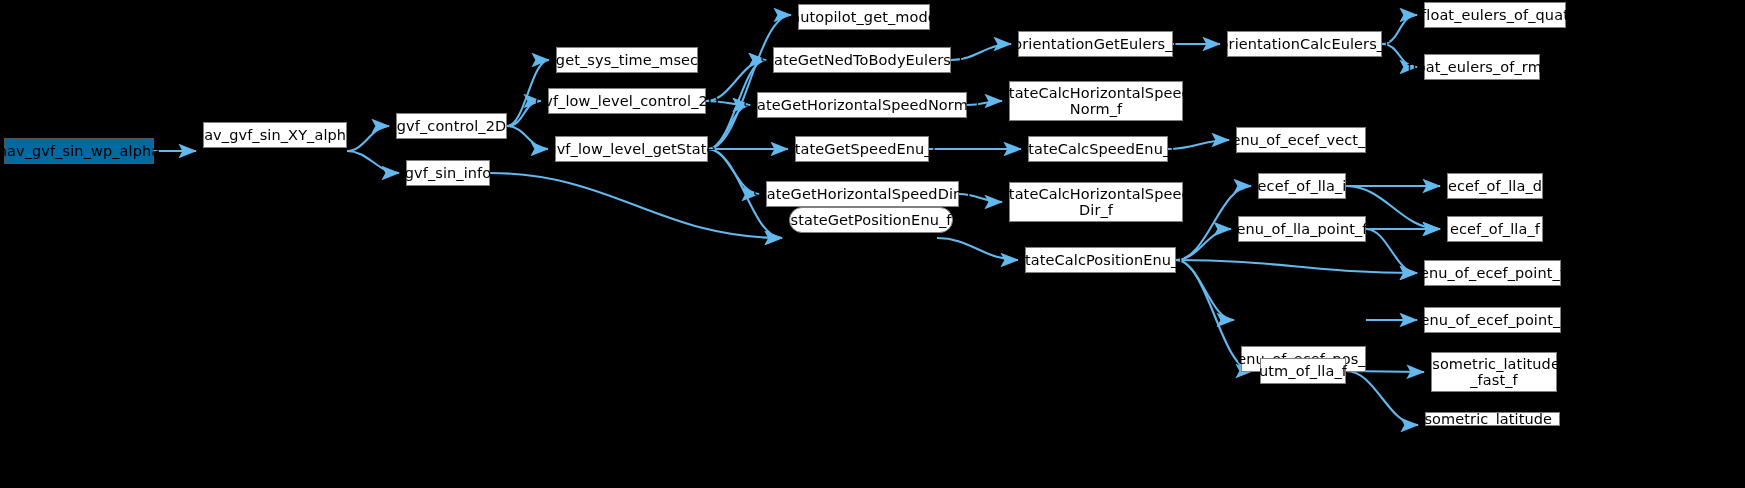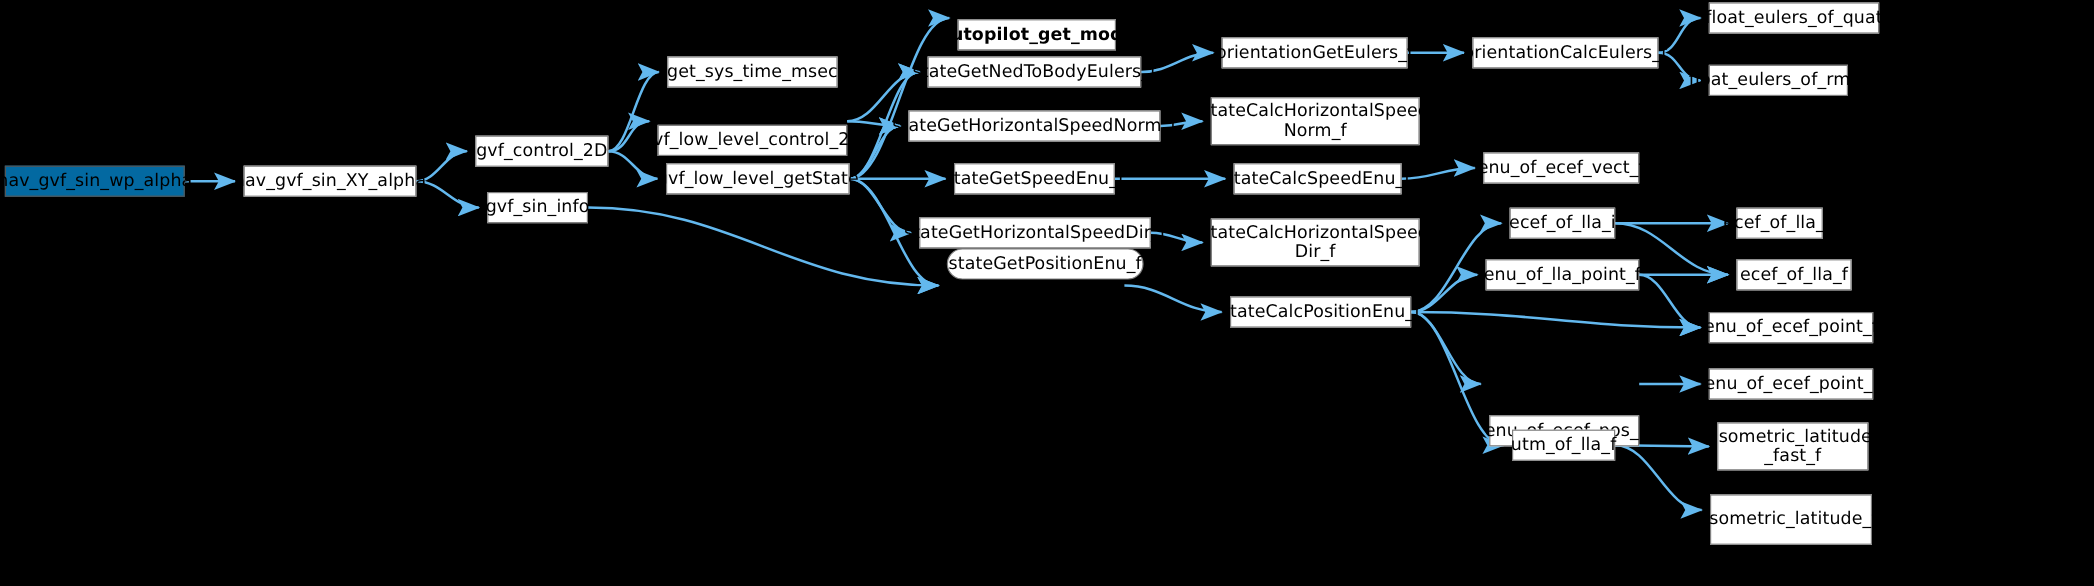--- a/index.html
+++ b/index.html
@@ -89,48 +89,48 @@
         <path d="M 1346 186 C 1385.48 186 1400.52 229 1440 229" fill="none" stroke="#63b8ee" stroke-width="2.1" marker-end="url(#arrowhead)"></path>
         <path d="M 1366 229 L 1440 229" fill="none" stroke="#63b8ee" stroke-width="2.1" marker-end="url(#arrowhead)"></path>
         <path d="M 1366 229 C 1387.42 229 1395.58 273 1417 273" fill="none" stroke="#63b8ee" stroke-width="2.1" marker-end="url(#arrowhead)"></path>
         <path d="M 1366 320 L 1417 320" fill="none" stroke="#63b8ee" stroke-width="2.1" marker-end="url(#arrowhead)"></path>
         <path d="M 1346 371 L 1424 372" fill="none" stroke="#63b8ee" stroke-width="2.1" marker-end="url(#arrowhead)"></path>
         <path d="M 1346 371 C 1376.24 371 1387.76 425 1418 425" fill="none" stroke="#63b8ee" stroke-width="2.1" marker-end="url(#arrowhead)"></path>
       </g>
   </svg>
   <div id="node-layer">
       <div class="node root" style="left: 4px; top: 138px; width: 150px; height: 26px;">nav_gvf_sin_wp_alpha</div>
-      <div class="node" style="left: 203px; top: 138px; width: 144px; height: 26px;">nav_gvf_sin_XY_alpha</div>
+      <div class="node" style="left: 203px; top: 122px; width: 144px; height: 26px;">nav_gvf_sin_XY_alpha</div>
       <div class="node" style="left: 396px; top: 113px; width: 111px; height: 26px;">gvf_control_2D</div>
       <div class="node" style="left: 406px; top: 160px; width: 84px; height: 26px;">gvf_sin_info</div>
       <div class="node" style="left: 556px; top: 47px; width: 142px; height: 26px;">get_sys_time_msec</div>
-      <div class="node" style="left: 548px; top: 88px; width: 158px; height: 26px; margin-top: 16px;">gvf_low_level_control_2D</div>
+      <div class="node" style="left: 548px; top: 88px; width: 158px; height: 26px;">gvf_low_level_control_2D</div>
       <div class="node" style="left: 555px; top: 136px; width: 153px; height: 26px;">gvf_low_level_getState</div>
-      <div class="node" style="left: 798px; top: 16px; width: 132px; height: 26px; font-weight: bold;">autopilot_get_mode</div>
+      <div class="node" style="left: 798px; top: 4px; width: 132px; height: 26px;">autopilot_get_mode</div>
       <div class="node" style="left: 773px; top: 47px; width: 178px; height: 26px;">stateGetNedToBodyEulers_f</div>
       <div class="node" style="left: 757px; top: 92px; width: 210px; height: 26px;">stateGetHorizontalSpeedNorm_f</div>
       <div class="node" style="left: 795px; top: 136px; width: 134px; height: 26px;">stateGetSpeedEnu_f</div>
       <div class="node" style="left: 766px; top: 181px; width: 193px; height: 26px;">stateGetHorizontalSpeedDir_f</div>
       <div class="node" style="left: 789px; top: 207px; width: 164px; height: 26px; border-radius: 13px;">stateGetPositionEnu_f</div>
       <div class="node" style="left: 1018px; top: 31px; width: 155px; height: 26px;">orientationGetEulers_f</div>
       <div class="node" style="left: 1009px; top: 81px; width: 174px; height: 40px;">stateCalcHorizontalSpeed
 Norm_f</div>
       <div class="node" style="left: 1028px; top: 136px; width: 140px; height: 26px;">stateCalcSpeedEnu_f</div>
       <div class="node" style="left: 1009px; top: 182px; width: 174px; height: 40px;">stateCalcHorizontalSpeed
 Dir_f</div>
       <div class="node" style="left: 1025px; top: 247px; width: 151px; height: 26px;">stateCalcPositionEnu_f</div>
       <div class="node" style="left: 1227px; top: 31px; width: 155px; height: 26px; text-align: right;">orientationCalcEulers_f</div>
       <div class="node" style="left: 1236px; top: 127px; width: 130px; height: 26px;">enu_of_ecef_vect_f</div>
       <div class="node" style="left: 1258px; top: 173px; width: 88px; height: 26px;">ecef_of_lla_i</div>
       <div class="node" style="left: 1238px; top: 216px; width: 128px; height: 26px;">enu_of_lla_point_f</div>
       <div class="node" style="left: 1241px; top: 307px; width: 125px; height: 26px; margin-top: 39px;">enu_of_ecef_pos_i</div>
       <div class="node" style="left: 1260px; top: 358px; width: 86px; height: 26px;">utm_of_lla_f</div>
       <div class="node" style="left: 1424px; top: 2px; width: 142px; height: 26px;">float_eulers_of_quat</div>
       <div class="node" style="left: 1424px; top: 54px; width: 116px; height: 26px;">float_eulers_of_rmat</div>
-      <div class="node" style="left: 1447px; top: 173px; width: 72px; height: 26px;">ecef_of_lla_d</div>
+      <div class="node" style="left: 1447px; top: 173px; width: 96px; height: 26px;">ecef_of_lla_d</div>
       <div class="node" style="left: 1447px; top: 216px; width: 96px; height: 26px;">ecef_of_lla_f</div>
       <div class="node" style="left: 1424px; top: 260px; width: 137px; height: 26px;">enu_of_ecef_point_f</div>
       <div class="node" style="left: 1424px; top: 307px; width: 137px; height: 26px;">enu_of_ecef_point_i</div>
       <div class="node" style="left: 1431px; top: 352px; width: 126px; height: 40px;">isometric_latitude
 _fast_f</div>
-      <div class="node" style="left: 1425px; top: 412px; width: 135px; height: 42px;">isometric_latitude_f</div>
+      <div class="node" style="left: 1425px; top: 412px; width: 135px; height: 14px;">isometric_latitude_f</div>
     </div>
 </div>
 
 </body></html>

